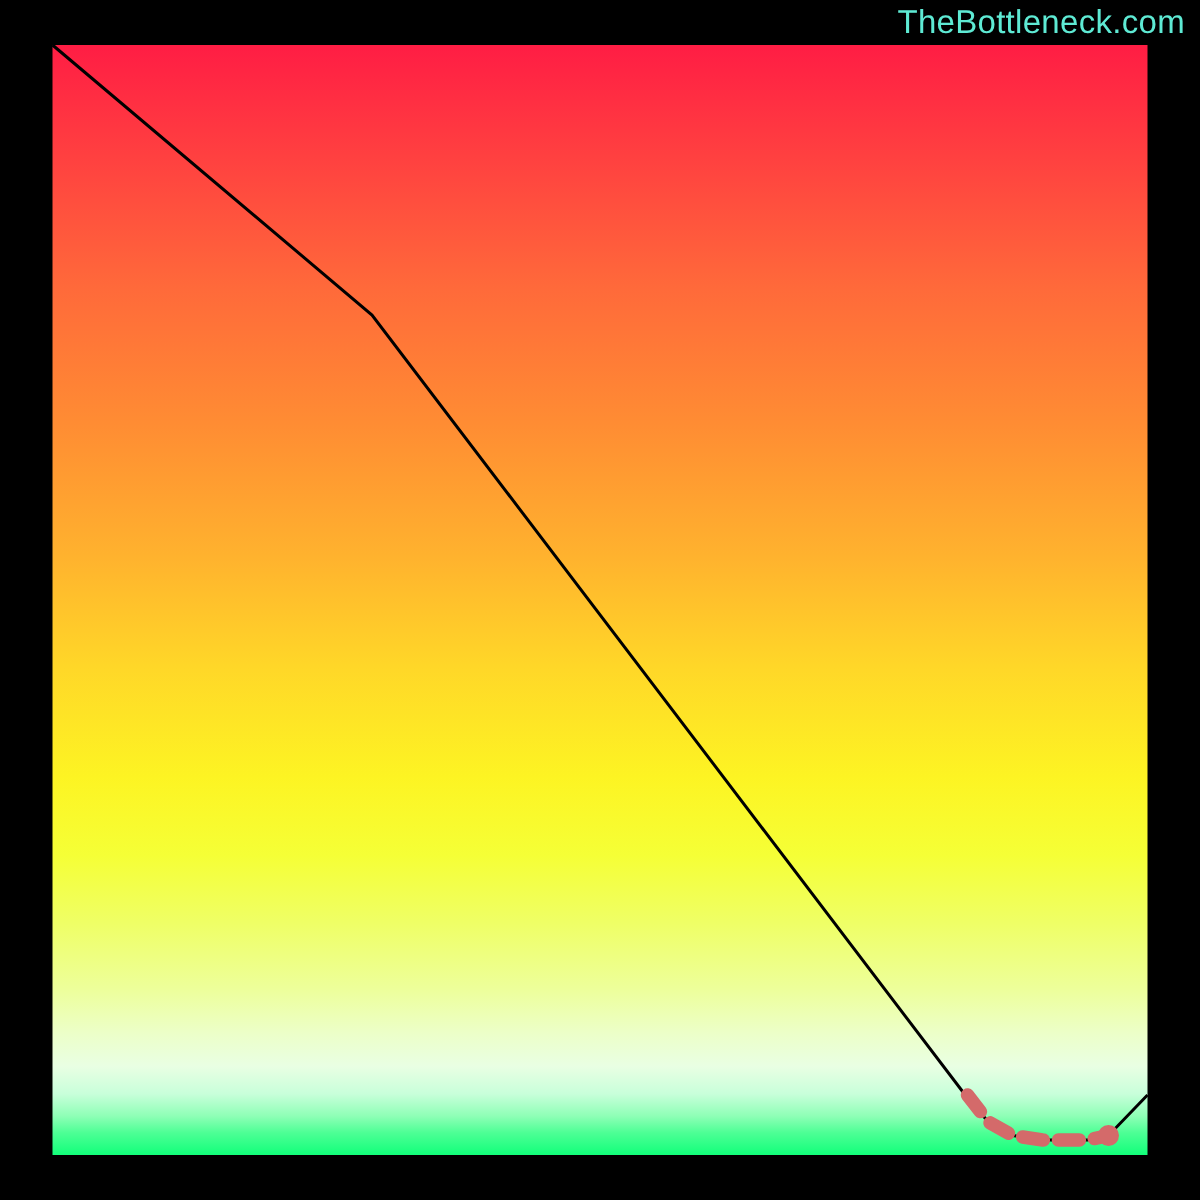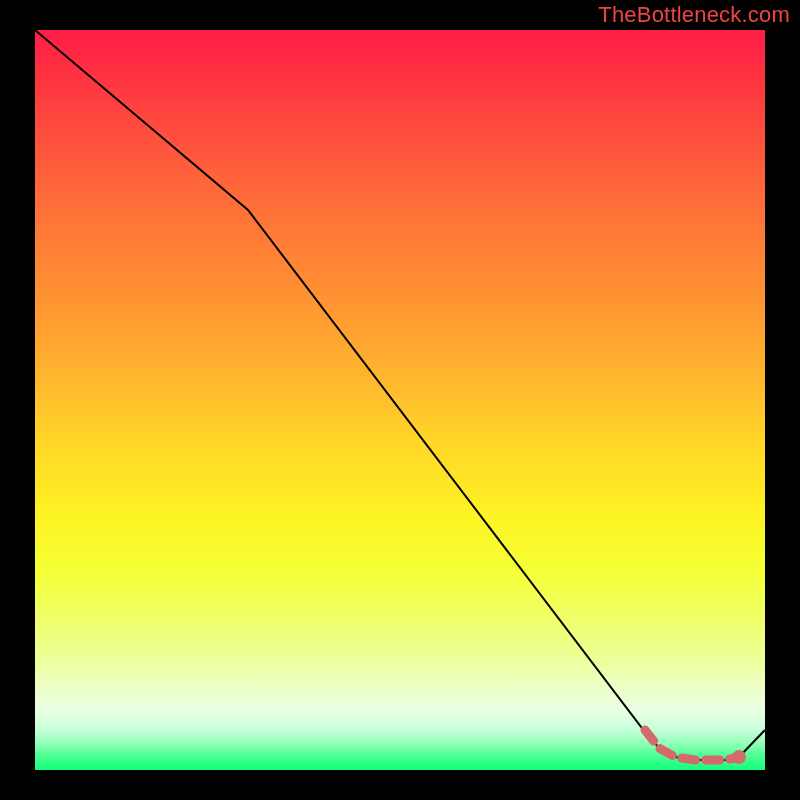--- a/index.html
+++ b/index.html
@@ -14,21 +14,21 @@
   .frame {
     position: relative;
     width: 800px;
     height: 800px;
     background: #000;
   }
   .attribution {
     position: absolute;
     top: 2px;
     right: 10px;
-    color: #ef4444;
+    color: #5eead4;
     font-size: 22px;
     font-weight: 400;
     letter-spacing: 0.2px;
     z-index: 10;
   }
   .plot-area {
     position: absolute;
     left: 35px;
     top: 30px;
     width: 730px;

